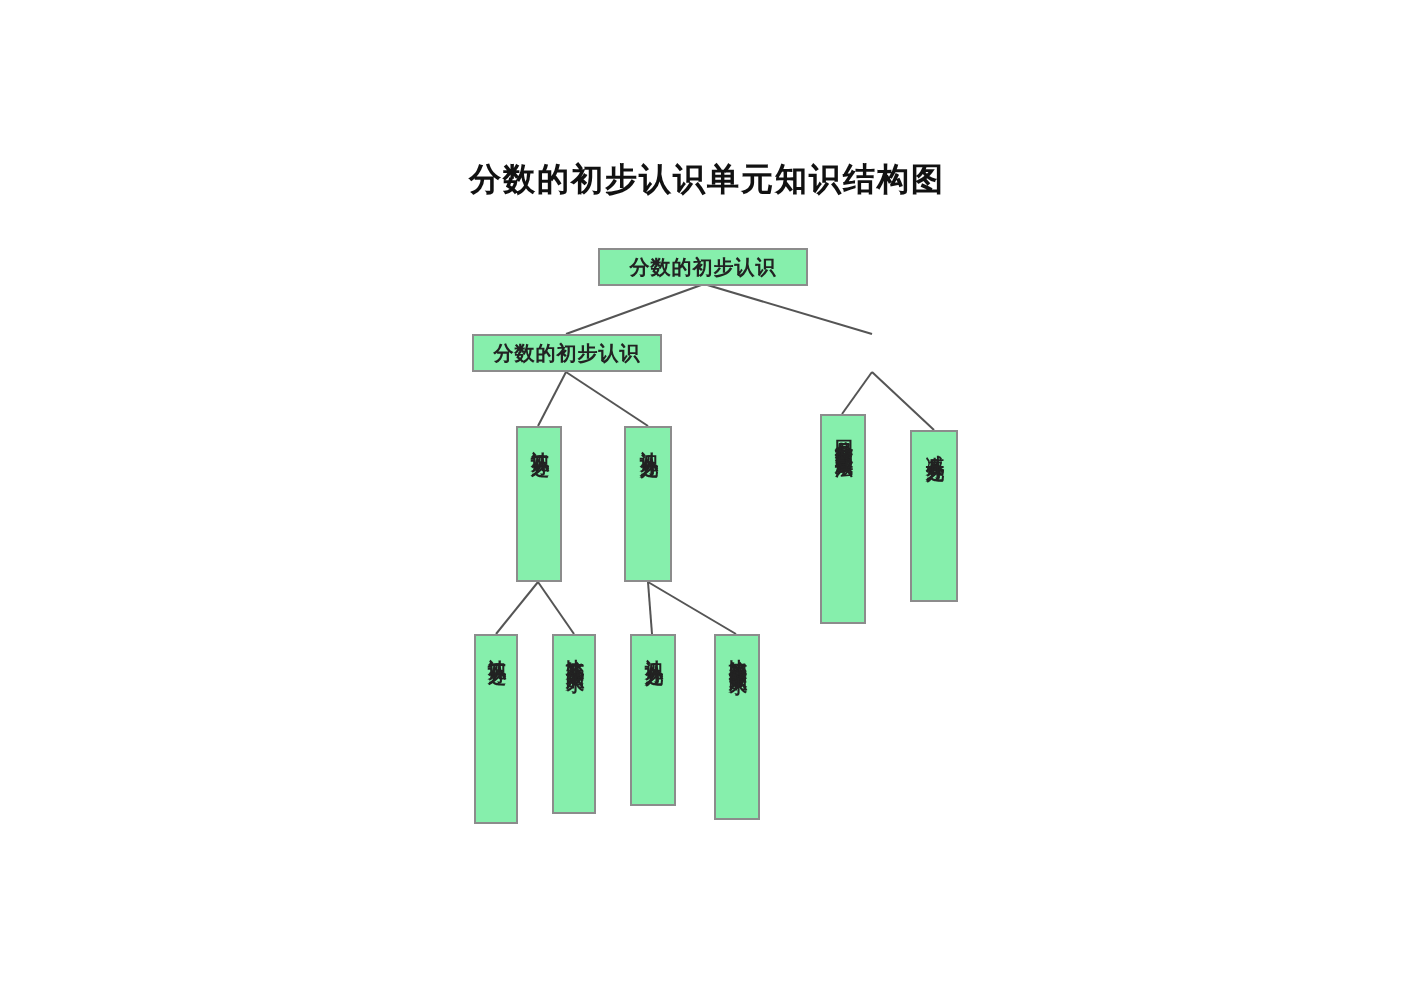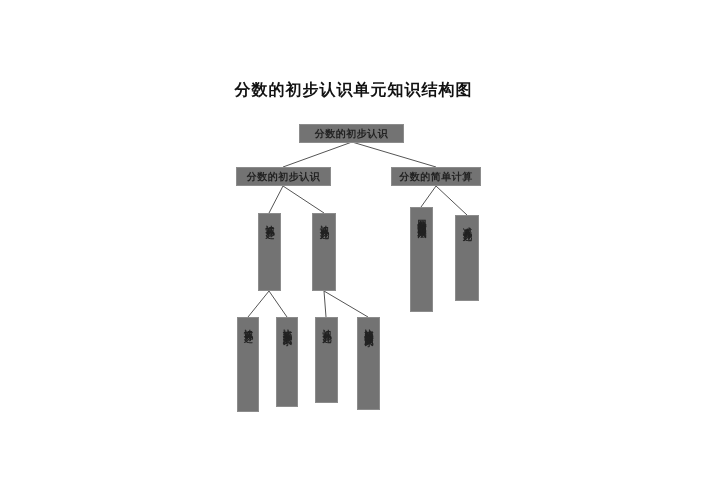--- a/index.html
+++ b/index.html
@@ -31,21 +31,21 @@
     left: 0;
     top: 0;
     width: 707px;
     height: 500px;
     pointer-events: none;
   }
   .node {
     position: absolute;
     box-sizing: border-box;
     border: 1px solid #8c8c8c;
-    background: #737373;
+    background: #86efac;
     color: #222222;
     display: flex;
     align-items: center;
     justify-content: center;
   }
   .node-h {
     font-size: 10px;
     font-weight: 600;
     white-space: nowrap;
     letter-spacing: 0.5px;
@@ -81,21 +81,20 @@
       <line x1="269" y1="291" x2="248" y2="317"></line>
       <line x1="269" y1="291" x2="287" y2="317"></line>
       <line x1="324" y1="291" x2="326" y2="317"></line>
       <line x1="324" y1="291" x2="368" y2="317"></line>
     </g>
   </svg>
 
   <div class="node node-h" style="left:299px; top:124px; width:105px; height:19px;">分数的初步认识</div>
 
   <div class="node node-h" style="left:236px; top:167px; width:95px; height:19px;">分数的初步认识</div>
-  <div class="node node-h" style="left:391px; top:167px; width:90px; height:19px;">分数的简单计算</div>
 
   <div class="node node-v" style="left:258px; top:213px; width:23px; height:78px;">
     <span class="vtext">认识几分之一</span>
   </div>
   <div class="node node-v" style="left:312px; top:213px; width:24px; height:78px;">
     <span class="vtext">认识几分之几</span>
   </div>
   <div class="node node-v" style="left:410px; top:207px; width:23px; height:105px;">
     <span class="vtext">同分母分数的简单加减法</span>
   </div>

